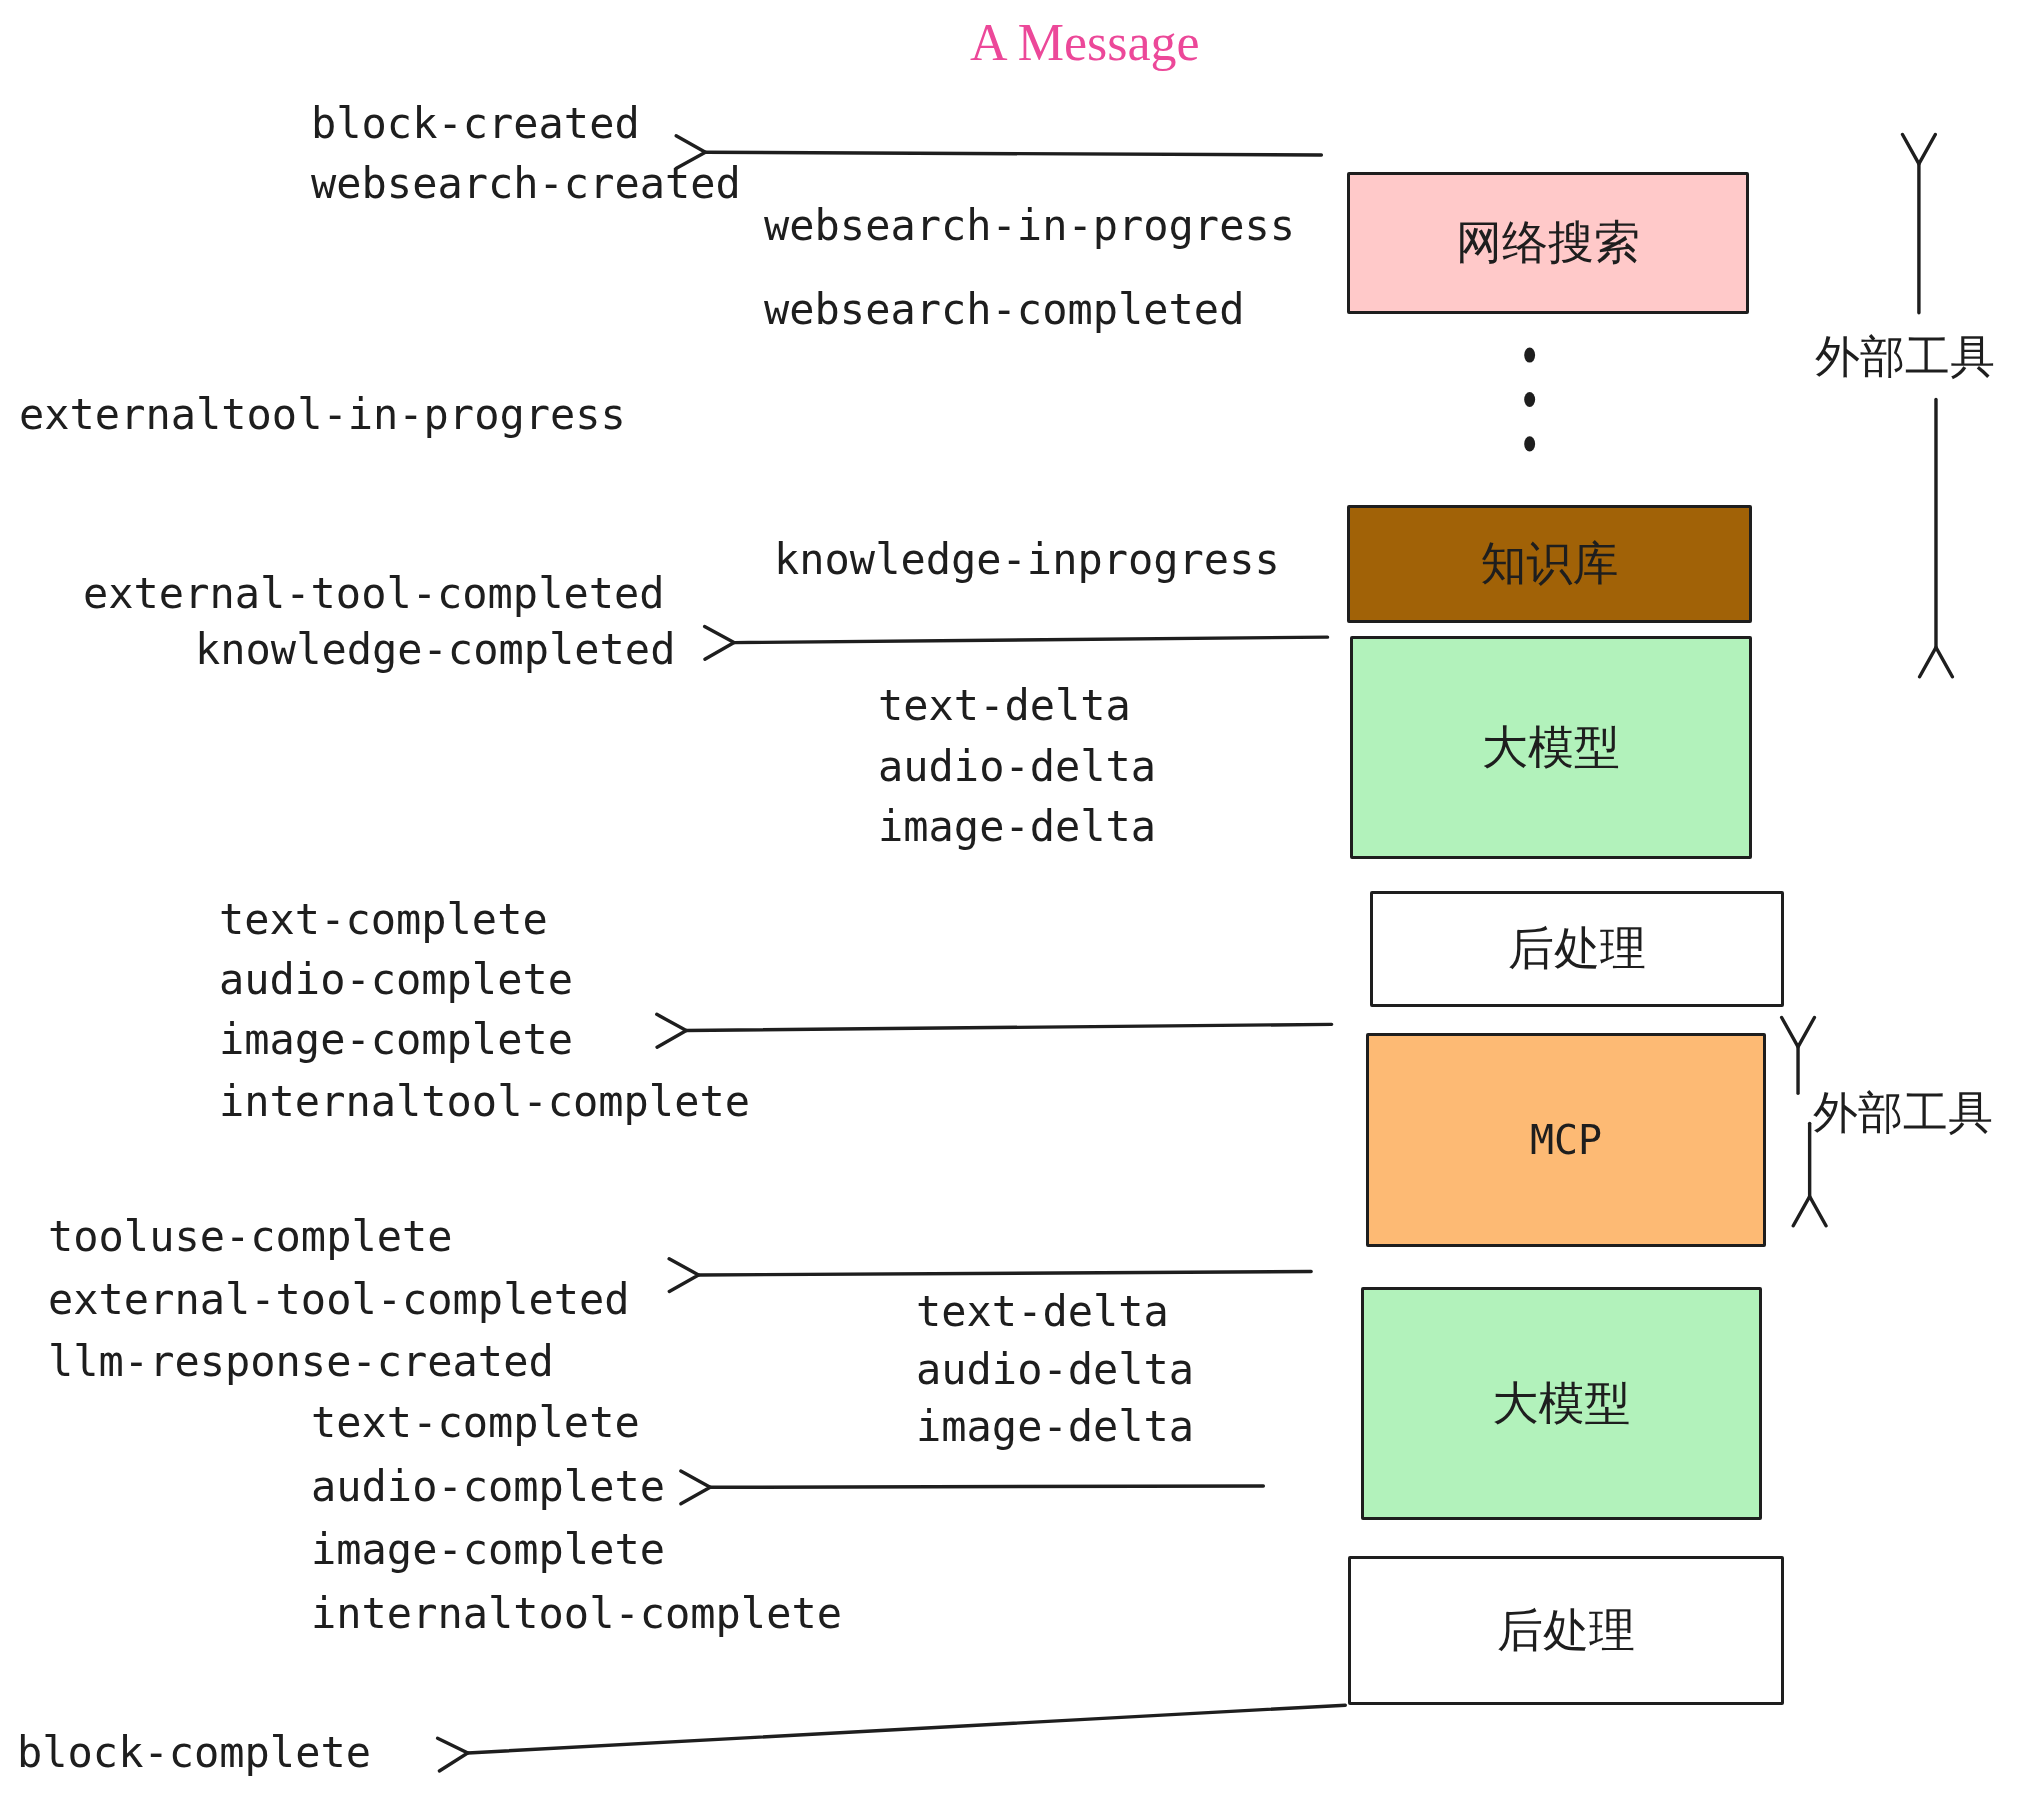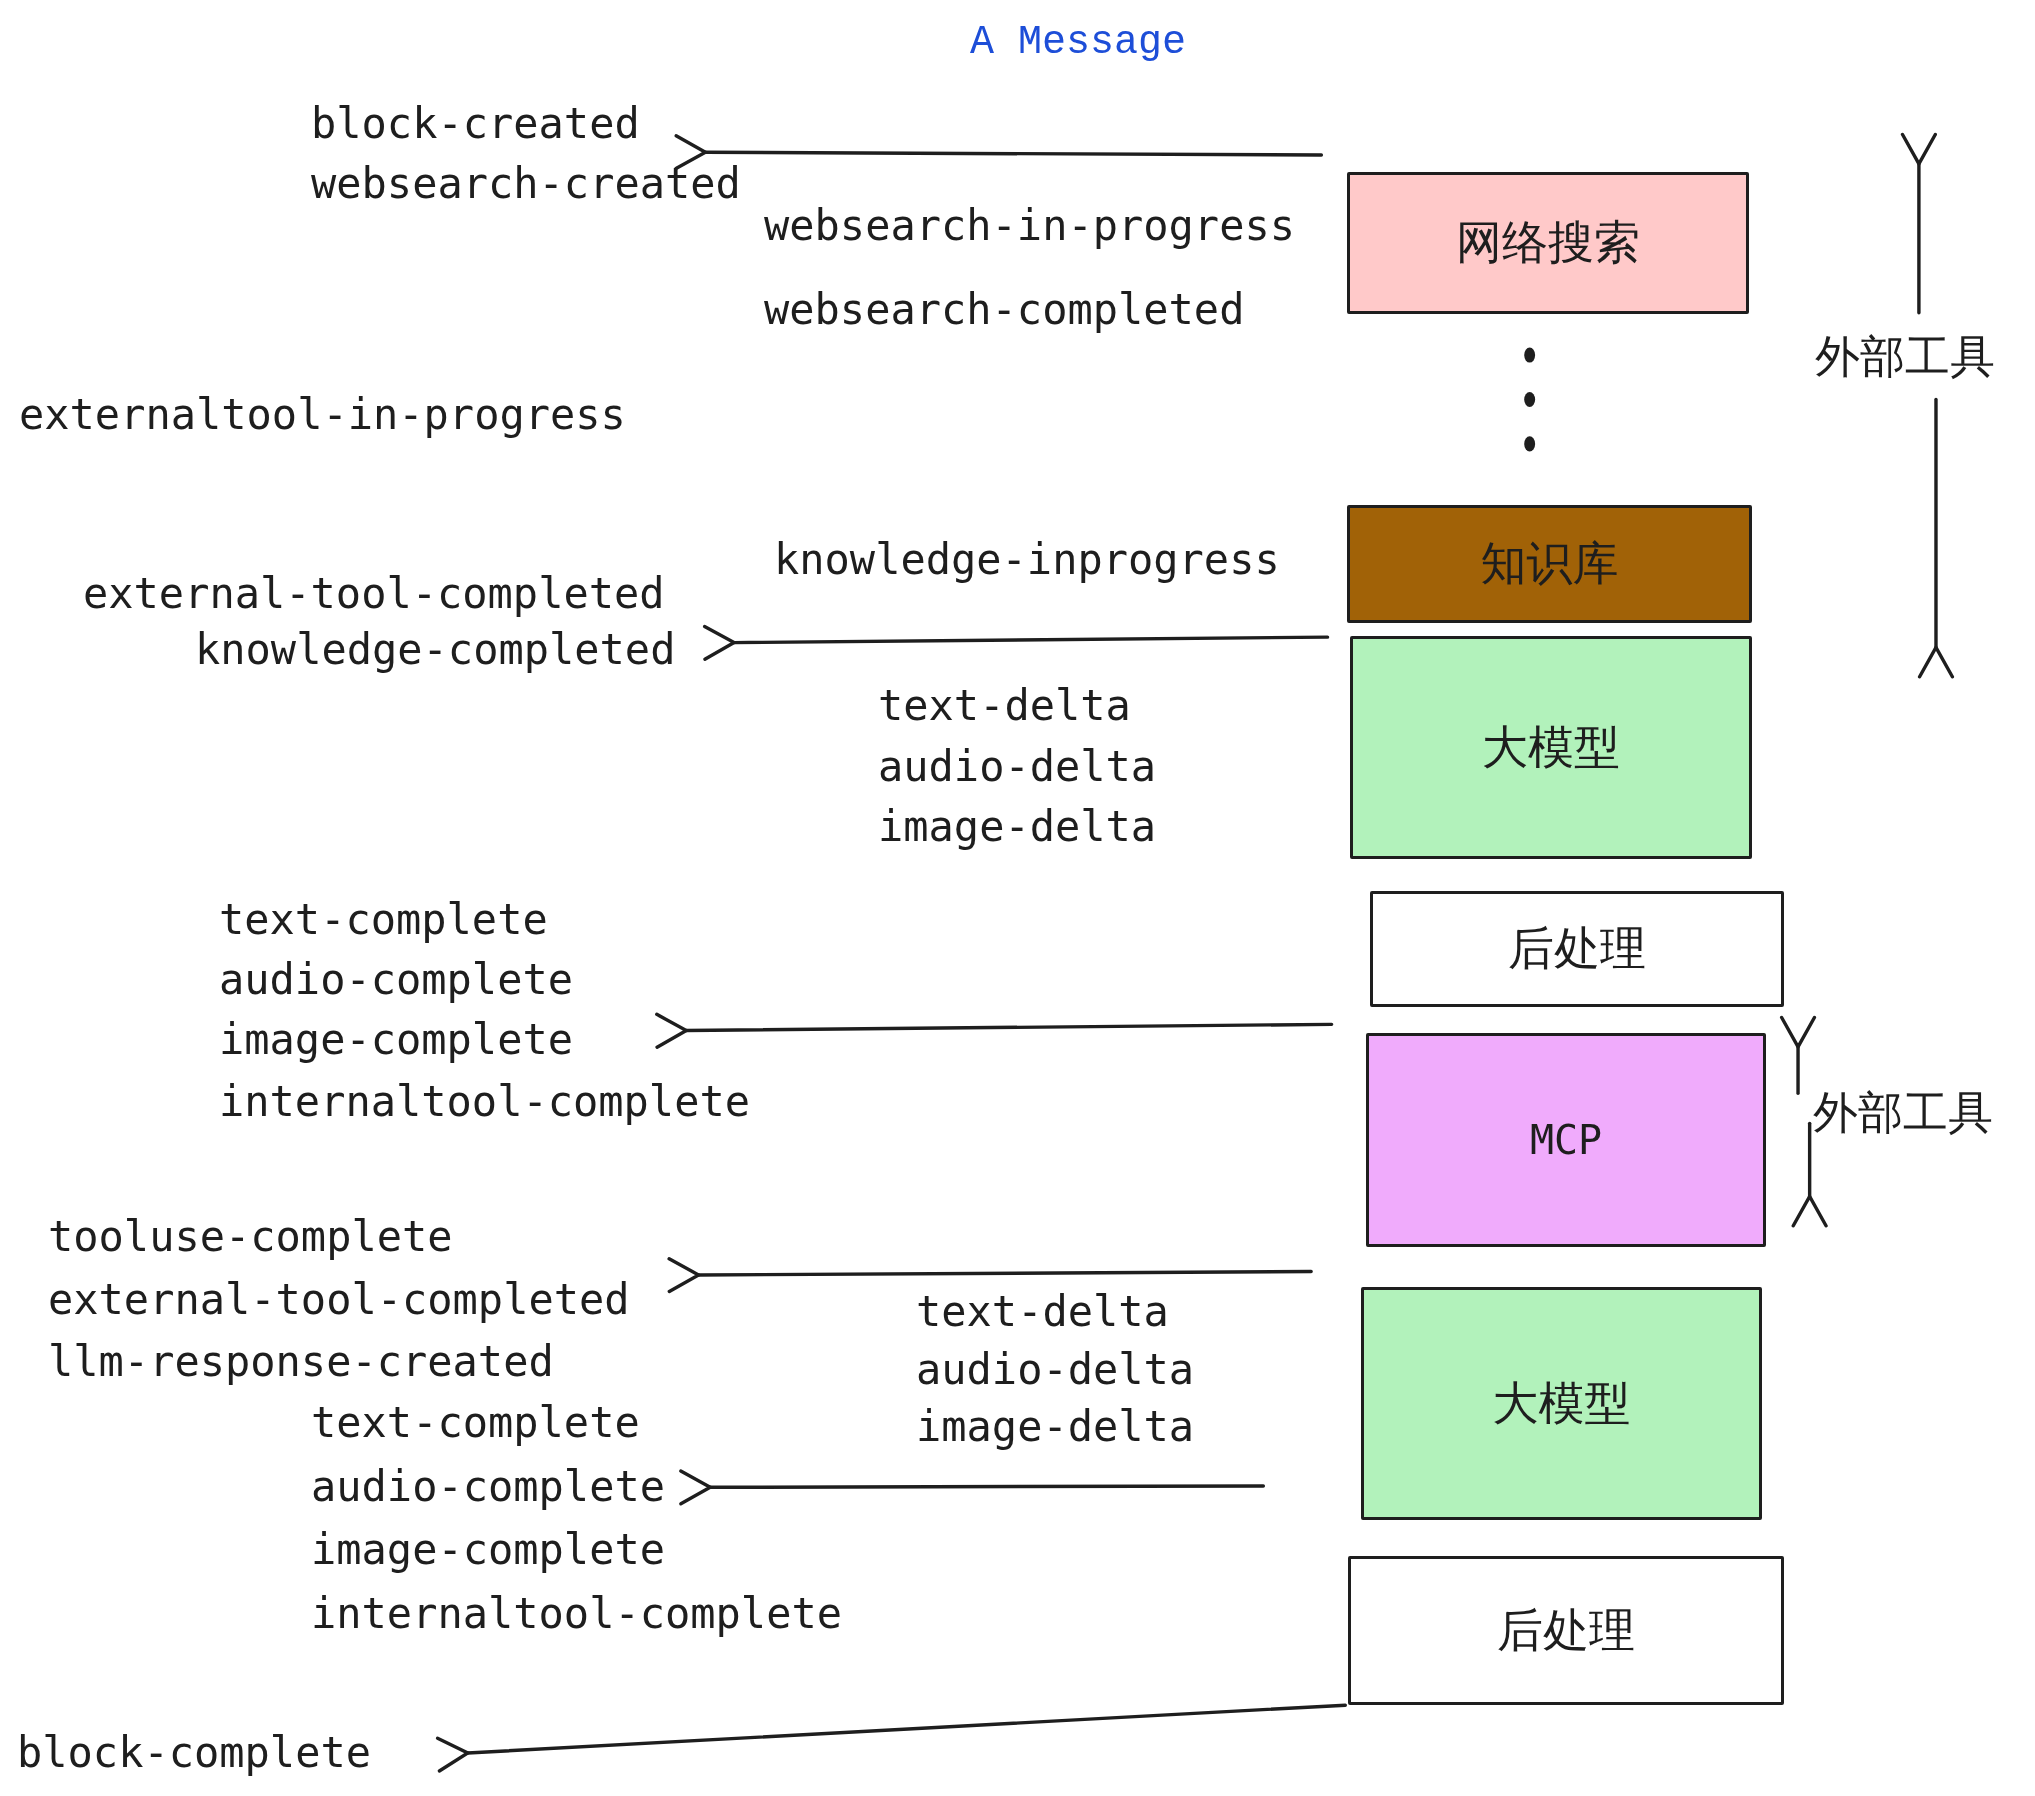--- a/index.html
+++ b/index.html
@@ -1,21 +1,21 @@
 <!DOCTYPE html>
 <html style="font-size:11px"><head>
 <meta charset="utf-8">
 <style>
   html,body{margin:0;padding:0;background:#ffffff;}
   #canvas{position:relative;width:2035px;height:1796px;background:#ffffff;overflow:hidden;
           font-family:"DejaVu Sans",sans-serif;}
   .ev{position:absolute;transform:translateY(-50%);white-space:nowrap;
       font-family:"DejaVu Sans Mono",monospace;font-size:42px;color:#1e1e1e;}
   .title{position:absolute;transform:translateY(-50%);white-space:nowrap;
-      font-family:Liberation Mono, monospace;font-size:40px;color:#1d4ed8;}
+      font-family:Liberation Serif, serif;font-size:52px;color:#ec4899;}
   .box{position:absolute;border:3.4px solid #1e1e1e;border-radius:2px;
        display:flex;align-items:center;justify-content:center;box-sizing:border-box;}
   .box .lbl{font-family:"DejaVu Sans",sans-serif;font-size:46px;color:#1e1e1e;white-space:nowrap;}
   .box .lbl.mono{font-family:"DejaVu Sans Mono",monospace;font-size:40px;}
   .side{position:absolute;transform:translateY(-50%);white-space:nowrap;
         font-family:"DejaVu Sans",sans-serif;font-size:45px;color:#1e1e1e;}
   svg.overlay{position:absolute;left:0;top:0;width:2035px;height:1796px;pointer-events:none;}
 </style>
 </head>
 <body>
@@ -33,21 +33,21 @@
   </div>
 
   <div class="box" style="left: 1350px; top: 636px; width: 402px; height: 223px; background-color: rgb(178, 242, 187);">
     <span class="lbl">大模型</span>
   </div>
 
   <div class="box" style="left: 1370px; top: 891px; width: 414px; height: 116px; background-color: rgb(255, 255, 255);">
     <span class="lbl">后处理</span>
   </div>
 
-  <div class="box" style="left: 1366px; top: 1033px; width: 400px; height: 214px; background-color: #f0abfc;">
+  <div class="box" style="left: 1366px; top: 1033px; width: 400px; height: 214px; background-color: #fdba74;">
     <span class="lbl mono">MCP</span>
   </div>
 
   <div class="box" style="left: 1361px; top: 1287px; width: 401px; height: 233px; background-color: rgb(178, 242, 187);">
     <span class="lbl">大模型</span>
   </div>
 
   <div class="box" style="left: 1348px; top: 1556px; width: 436px; height: 149px; background-color: rgb(255, 255, 255);">
     <span class="lbl">后处理</span>
   </div>

